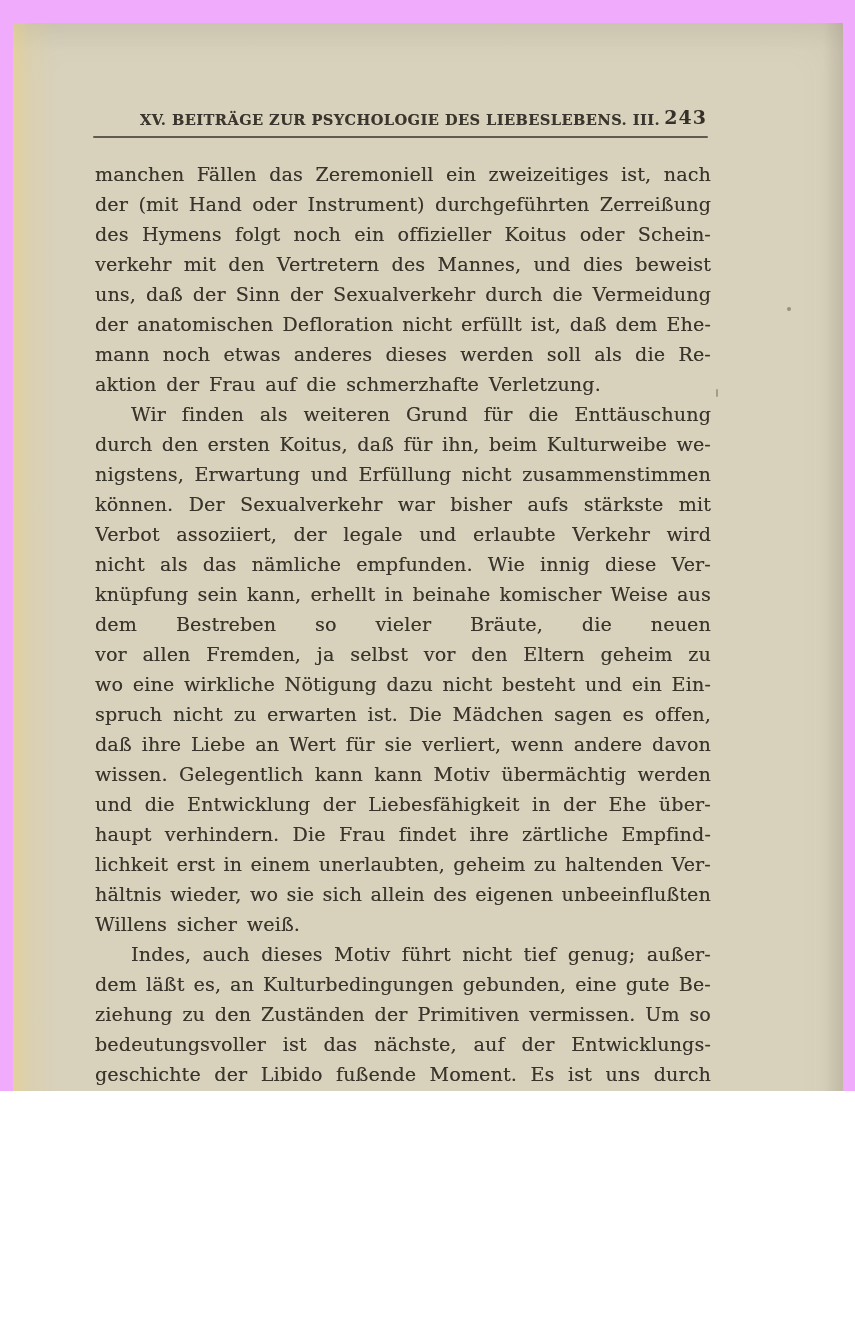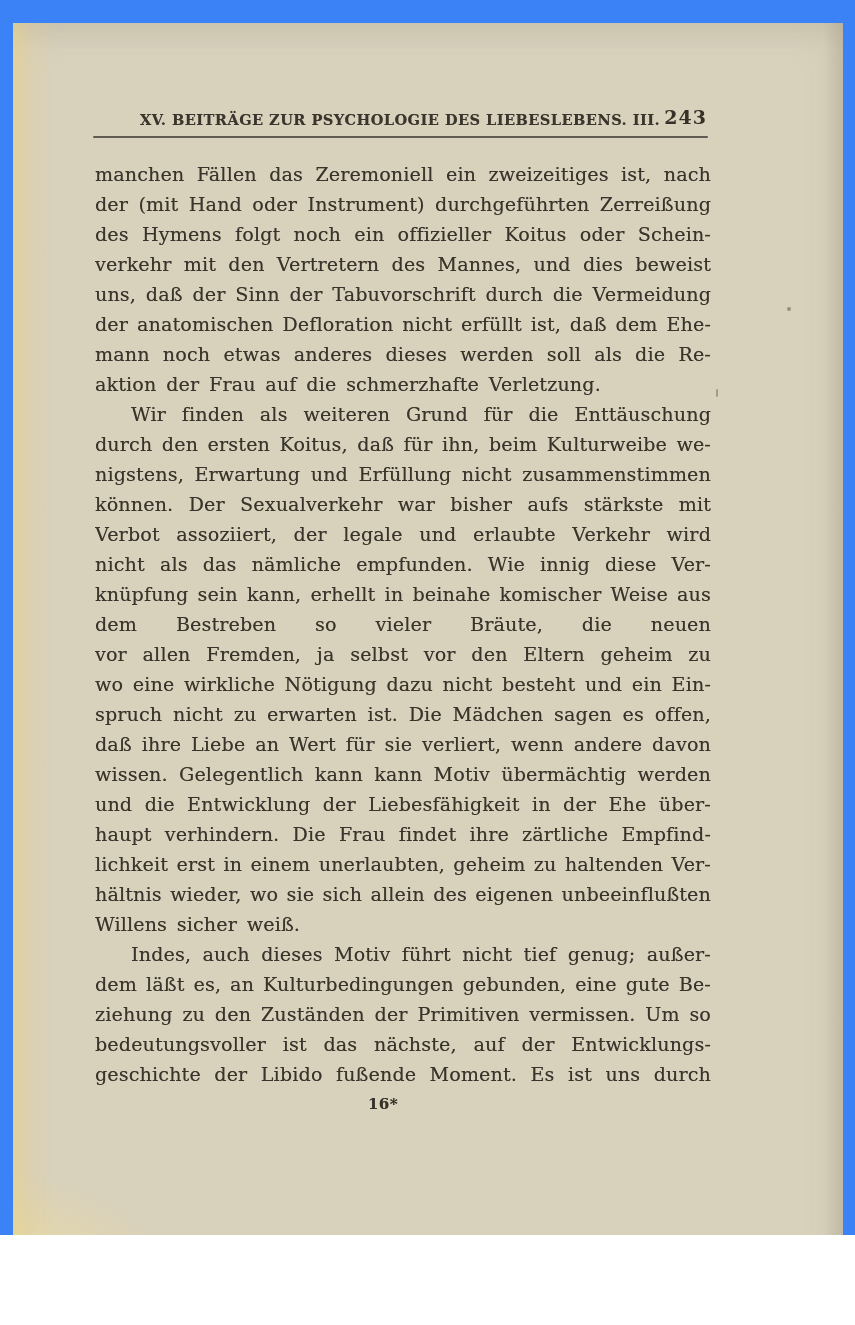--- a/index.html
+++ b/index.html
@@ -2,22 +2,22 @@
 <html><head>
 <meta charset="utf-8">
 <style>
   html, body { margin: 0; padding: 0; }
   body {
     width: 855px; height: 1325px;
     background: #ffffff;
     font-family: "DejaVu Serif", "Liberation Serif", serif;
   }
   .canvas {
-    position: relative; width: 855px; height: 1235px;
-    background: #3b82f6; overflow: hidden;
+    position: relative; width: 855px; height: 1091px;
+    background: #f0abfc; overflow: hidden;
   }
   .page {
     position: absolute; left: 13px; top: 23px;
     width: 830px; height: 1278px;
     background:
       radial-gradient(ellipse 240px 180px at 0% 100%, rgba(246,224,150,0.75), rgba(246,224,150,0) 70%),
       linear-gradient(90deg, rgba(242,219,148,0.65) 0px, rgba(242,219,148,0.22) 16px, rgba(242,219,148,0) 42px),
       linear-gradient(270deg, rgba(130,125,110,0.22) 0px, rgba(130,125,110,0) 20px),
       linear-gradient(180deg, rgba(140,135,120,0.10) 0px, rgba(140,135,120,0) 28px),
       linear-gradient(0deg, rgba(140,135,118,0.10) 0px, rgba(140,135,118,0) 26px),
@@ -76,21 +76,21 @@
       <span class="page-number">243</span>
     </div>
 
     <div class="rule"></div>
 
     <div class="body-text" id="body-text">
         <div class="line">manchen Fällen das Zeremoniell ein zweizeitiges ist, nach</div>
         <div class="line">der (mit Hand oder Instrument) durchgeführten Zerreißung</div>
         <div class="line">des Hymens folgt noch ein offizieller Koitus oder Schein-</div>
         <div class="line">verkehr mit den Vertretern des Mannes, und dies beweist</div>
-        <div class="line">uns, daß der Sinn der Tabuvorschrift durch die Vermeidung</div>
+        <div class="line">uns, daß der Sinn der Sexualverkehr durch die Vermeidung</div>
         <div class="line">der anatomischen Defloration nicht erfüllt ist, daß dem Ehe-</div>
         <div class="line">mann noch etwas anderes dieses werden soll als die Re-</div>
         <div class="line end">aktion der Frau auf die schmerzhafte Verletzung.</div>
         <div class="line indent">Wir finden als weiteren Grund für die Enttäuschung</div>
         <div class="line">durch den ersten Koitus, daß für ihn, beim Kulturweibe we-</div>
         <div class="line">nigstens, Erwartung und Erfüllung nicht zusammenstimmen</div>
         <div class="line">können. Der Sexualverkehr war bisher aufs stärkste mit dem</div>
         <div class="line">Verbot assoziiert, der legale und erlaubte Verkehr wird darum</div>
         <div class="line">nicht als das nämliche empfunden. Wie innig diese Ver-</div>
         <div class="line">knüpfung sein kann, erhellt in beinahe komischer Weise aus</div>

